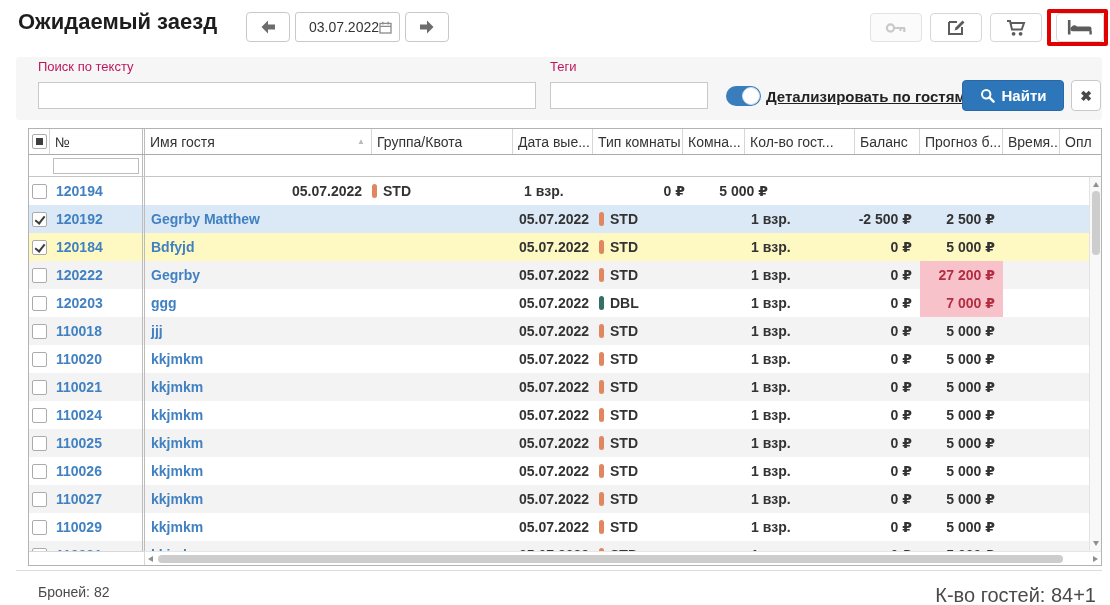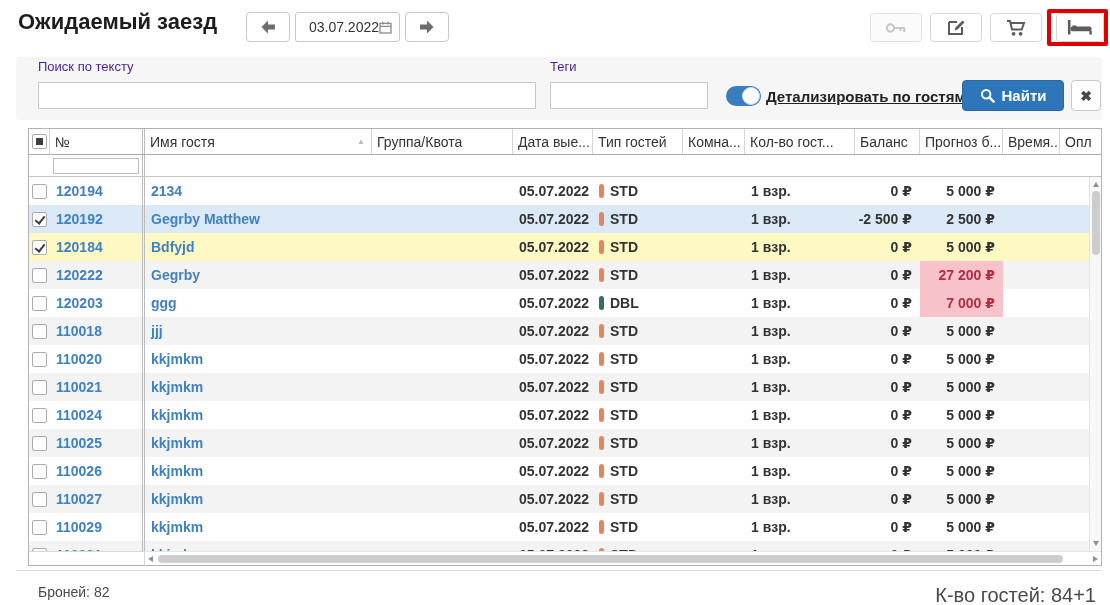--- a/index.html
+++ b/index.html
@@ -20,21 +20,21 @@
              border:1px solid #d6d6d6; border-radius:4px; display:flex; align-items:center;
              justify-content:center; color:#5c5c5c; cursor:pointer; }
   .toolbtn.disabled { color:#c9c9c9; background:#fbfbfb; border-color:#e2e2e2; }
   .tb1{left:870px;} .tb2{left:930px;} .tb3{left:990px;} .tb4{left:1056px;width:48px;}
   .red-annot { position:absolute; left:1047px; top:9px; width:61px; height:37px;
                border:4px solid #e10000; border-radius:2px; z-index:6; pointer-events:none; }
 
   
   .search-panel { position:absolute; left:16px; top:57px; width:1086px; height:63px;
                   background:#f6f6f6; border-radius:3px; }
-  .flabel { position:absolute; top:2px; font-size:13px; color:#4c1d95; }
+  .flabel { position:absolute; top:2px; font-size:13px; color:#be185d; }
   .l1{left:22px;} .l2{left:534px;}
   .tinput { position:absolute; top:25px; height:27px; background:#fff; border:1px solid #c9c9c9; }
   .i1{left:22px; width:498px;} .i2{left:534px; width:158px;}
   .toggle { position:absolute; left:710px; top:29px; width:35px; height:20px; background:#3a7dbd;
             border-radius:10px; cursor:pointer; }
   .knob { position:absolute; right:1px; top:1px; width:18px; height:18px; background:#fff;
           border:1px solid #cfdced; border-radius:50%; }
   .toggle-label { position:absolute; left:750px; top:31px; font-size:15px; font-weight:600; color:#222;text-decoration:underline; }
   .findbtn { position:absolute; left:946px; top:23px; width:102px; height:31px; background:#2d76ba;
              border:1px solid #2769a8; border-radius:4px; color:#fff; font-size:15px; font-weight:700;
@@ -196,21 +196,21 @@
       <div class="hc c-cb">
           <div class="cb indeterminate"></div>
         </div>
       <div class="hc c-id">№</div>
       <div class="hc c-name">
           <span>Имя гостя</span>
           <span class="sort">▲</span>
         </div>
       <div class="hc c-grp">Группа/Квота</div>
       <div class="hc c-date">Дата вые...</div>
-      <div class="hc c-type">Тип гостей</div>
+      <div class="hc c-type">Тип комнаты</div>
       <div class="hc c-room">Комна...</div>
       <div class="hc c-gst">Кол-во гост...</div>
       <div class="hc c-bal">Баланс</div>
       <div class="hc c-fc">Прогноз б...</div>
       <div class="hc c-time">Время...</div>
       <div class="hc c-paid">Опл</div>
     </div>
     <div class="gfilter">
       <div class="fc c-cb"></div>
       <div class="fc c-id">
@@ -218,23 +218,20 @@
         </div>
       <div class="fc c-paid"></div>
     </div>
     <div class="grows">
         <div class="grid-row plain">
           <div class="cell c-cb">
             <div class="cb"></div>
           </div>
           <div class="cell c-id">
             <div class="link">120194</div>
-          </div>
-          <div class="cell c-name">
-            <div class="link">2134</div>
           </div>
           <div class="cell c-grp"></div>
           <div class="cell c-date">05.07.2022</div>
           <div class="cell c-type">
             <div class="pill" style="background: rgb(224, 135, 95);"></div>
             <div class="t">STD</div>
           </div>
           <div class="cell c-room"></div>
           <div class="cell c-gst">1 взр.</div>
           <div class="cell c-bal num">0 ₽</div>

